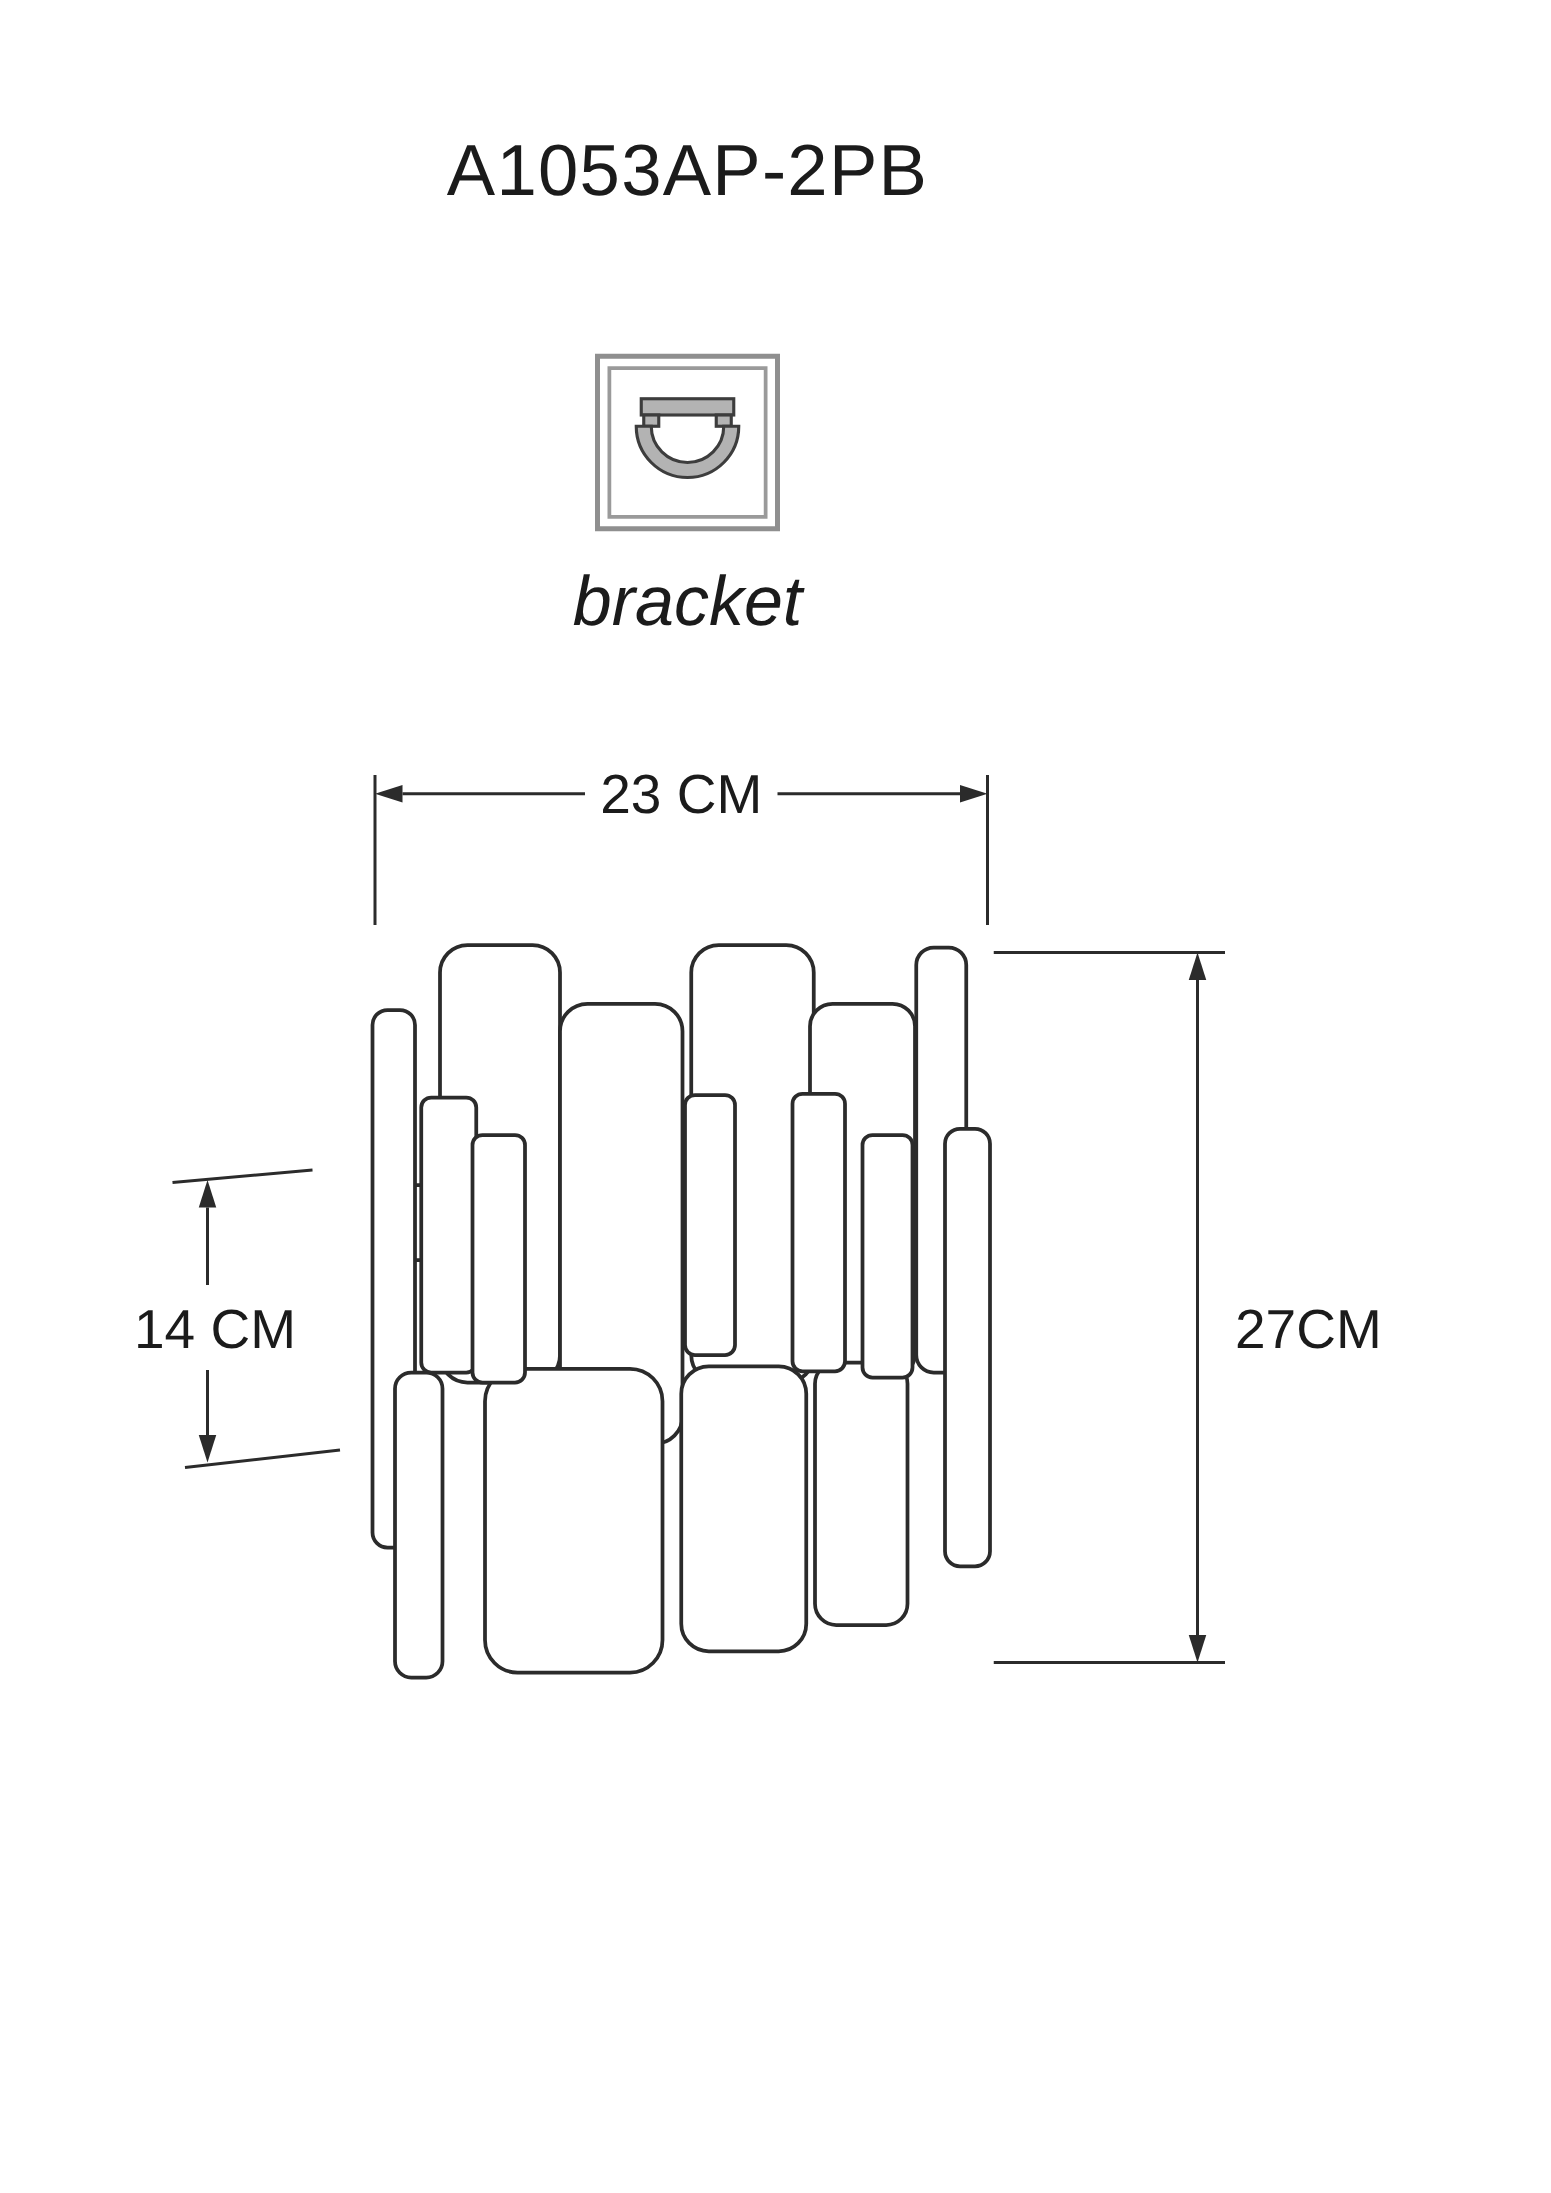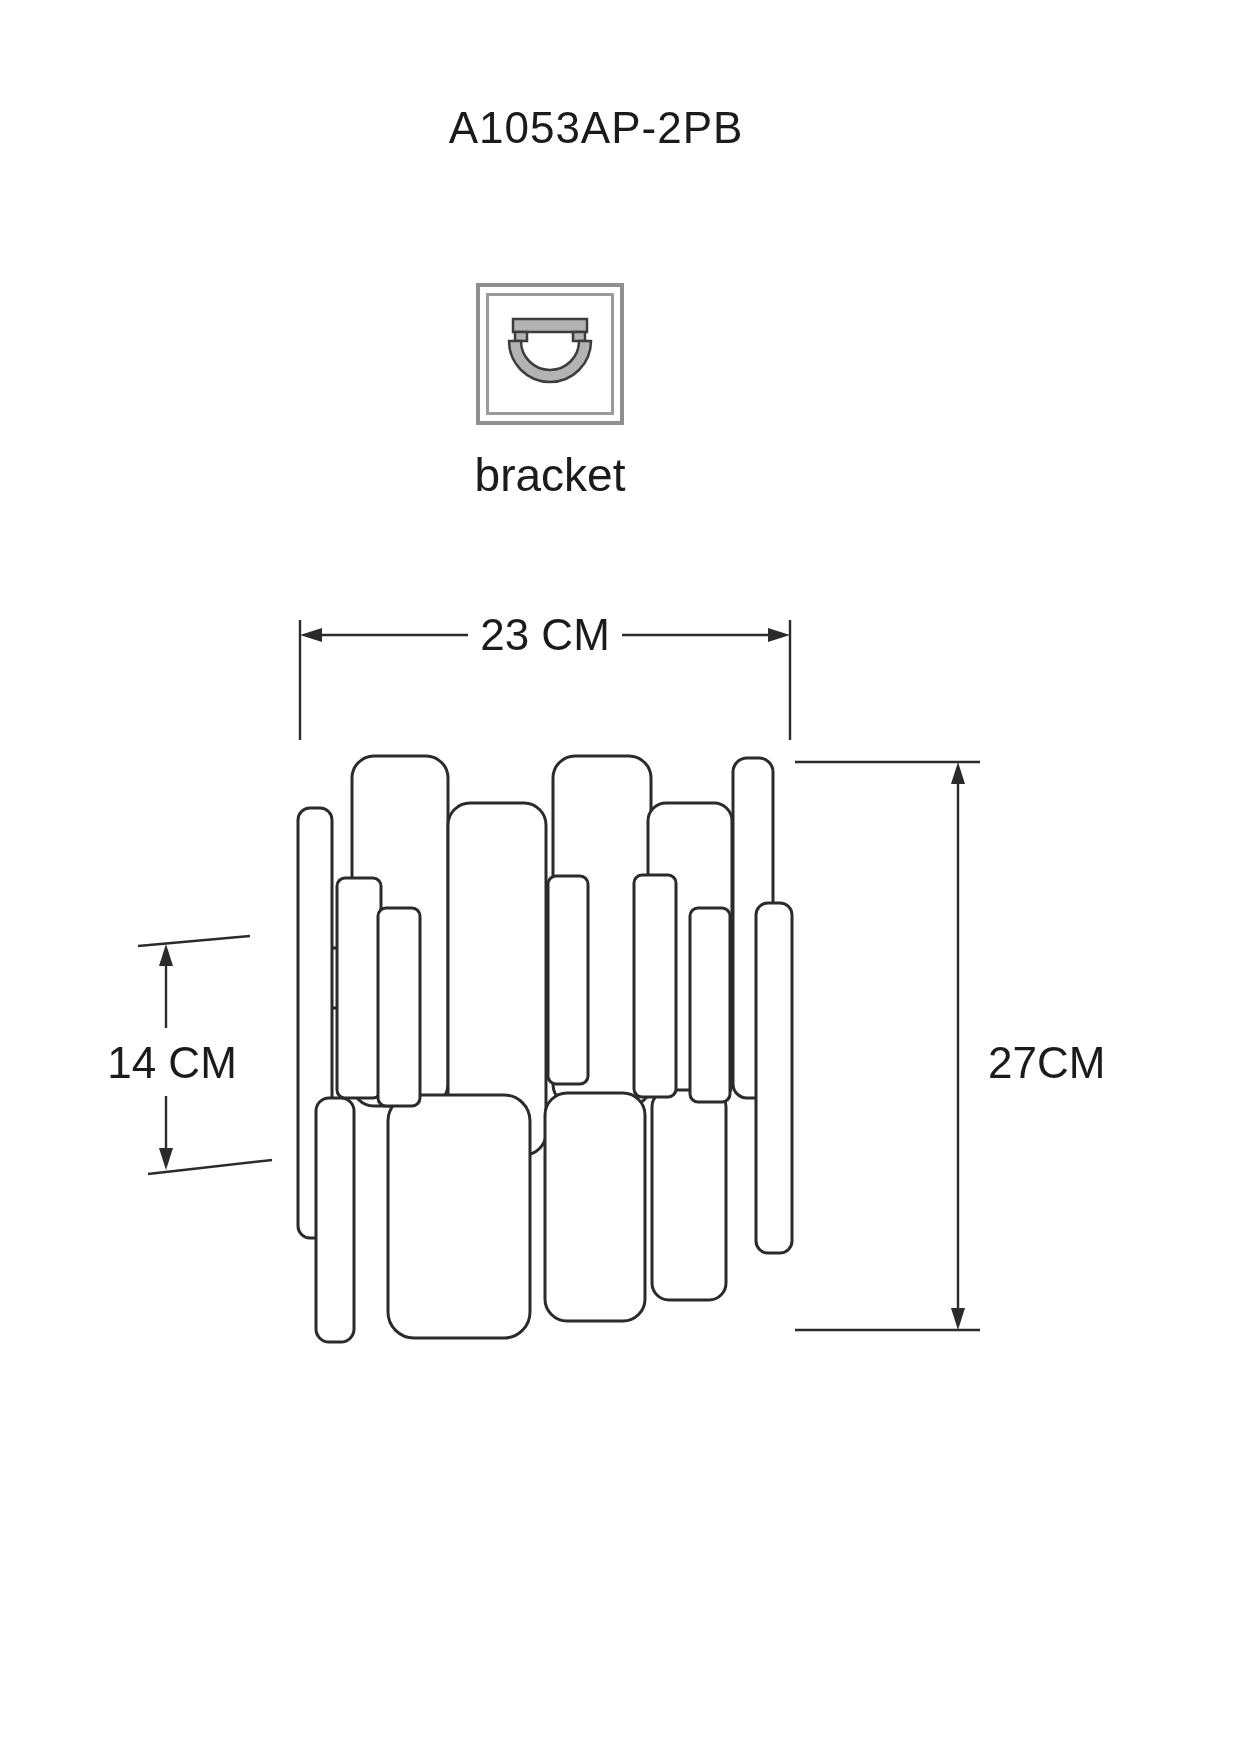--- a/index.html
+++ b/index.html
@@ -16,25 +16,24 @@
     position:absolute;
     left:0; top:0;
     width:1100px;
     height:560px;
   }
   .product-code{
     position:absolute;
     top:103px;
     width:100%;
     text-align:center;
-    font-size:44px;
+    font-size:58px;
     letter-spacing:1px;
     color:#1b1b1b;
     white-space:nowrap;
-    padding-left:46px;
   }
   .icon-wrap{
     position:absolute;
     top:283px;
     left:0; right:0;
     display:flex;
     justify-content:center;
   }
   .icon-box-outer{
     width:128px;
@@ -50,22 +49,23 @@
     box-sizing:border-box;
     display:flex;
     align-items:center;
     justify-content:center;
   }
   .type-label{
     position:absolute;
     top:448px;
     width:100%;
     text-align:center;
-    font-size:46px;
+    font-size:56px;
     color:#1b1b1b;
+    font-style:italic;
   }
   .drawing-svg{
     position:absolute;
     left:60px;
     top:590px;
   }
   .dim-text{
     font-family:"Liberation Sans", sans-serif;
     font-size:44px;
     fill:#1b1b1b;

